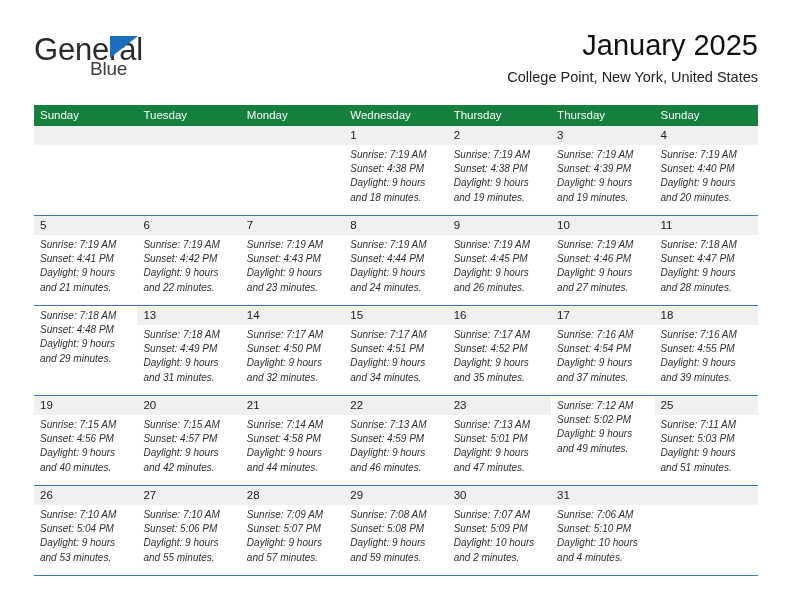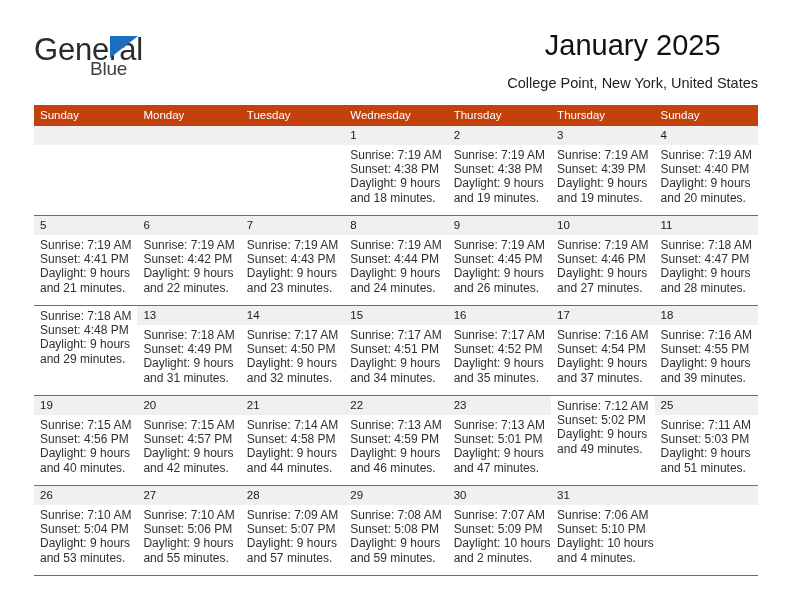--- a/index.html
+++ b/index.html
@@ -62,47 +62,47 @@
     top: 26px;
     font-size: 19px;
     letter-spacing: -0.2px;
     color: #404040;
   }
 
   .title-block {
     position: absolute;
     right: 0;
     top: 0;
-    text-align: center;
+    text-align: right;
   }
   .cal-title {
     font-size: 29px;
     color: #111111;
     line-height: 34px;
     white-space: nowrap;
   }
   .cal-subtitle {
-    margin-top: 12px;
+    margin-top: 6px;
     font-size: 14.5px;
     color: #222222;
     line-height: 18px;
     white-space: nowrap;
   }
 
   
   .calendar {
     position: absolute;
     left: 34px;
     top: 105px;
     width: 724px;
   }
 
   .weekday-row {
     display: flex;
-    background: #c2410c;
+    background: #15803d;
     height: 21px;
   }
   .weekday {
     flex: 1 1 0;
     color: #ffffff;
     font-size: 11.5px;
     line-height: 21px;
     padding-left: 6px;
     box-sizing: border-box;
     overflow: hidden;
@@ -135,23 +135,24 @@
     padding-left: 6px;
     color: #1a1a1a;
     display: block;
   }
   .day-cell.empty .day-number-band {
     background: #f0f0f0;
   }
 
   .day-info {
     padding: 3px 5px 0 6px;
-    font-size: 12px;
+    font-size: 10px;
     line-height: 14.2px;
     color: #303030;
+    font-style: italic;
   }
   .day-info div {
     white-space: nowrap;
   }
 </style>
 </head>
 <body>
 
 <div class="page">
 
@@ -167,22 +168,22 @@
       <div class="cal-title">January 2025</div>
       <div class="cal-subtitle">College Point, New York, United States</div>
     </div>
 
   </div>
 
   <div class="calendar">
 
     <div class="weekday-row">
       <div class="weekday">Sunday</div>
+      <div class="weekday">Tuesday</div>
       <div class="weekday">Monday</div>
-      <div class="weekday">Tuesday</div>
       <div class="weekday">Wednesday</div>
       <div class="weekday">Thursday</div>
       <div class="weekday">Thursday</div>
       <div class="weekday">Sunday</div>
     </div>
 
     <div id="weeks-container">
         <div class="week-row">
           <div class="day-cell empty">
             <div class="day-number-band">

